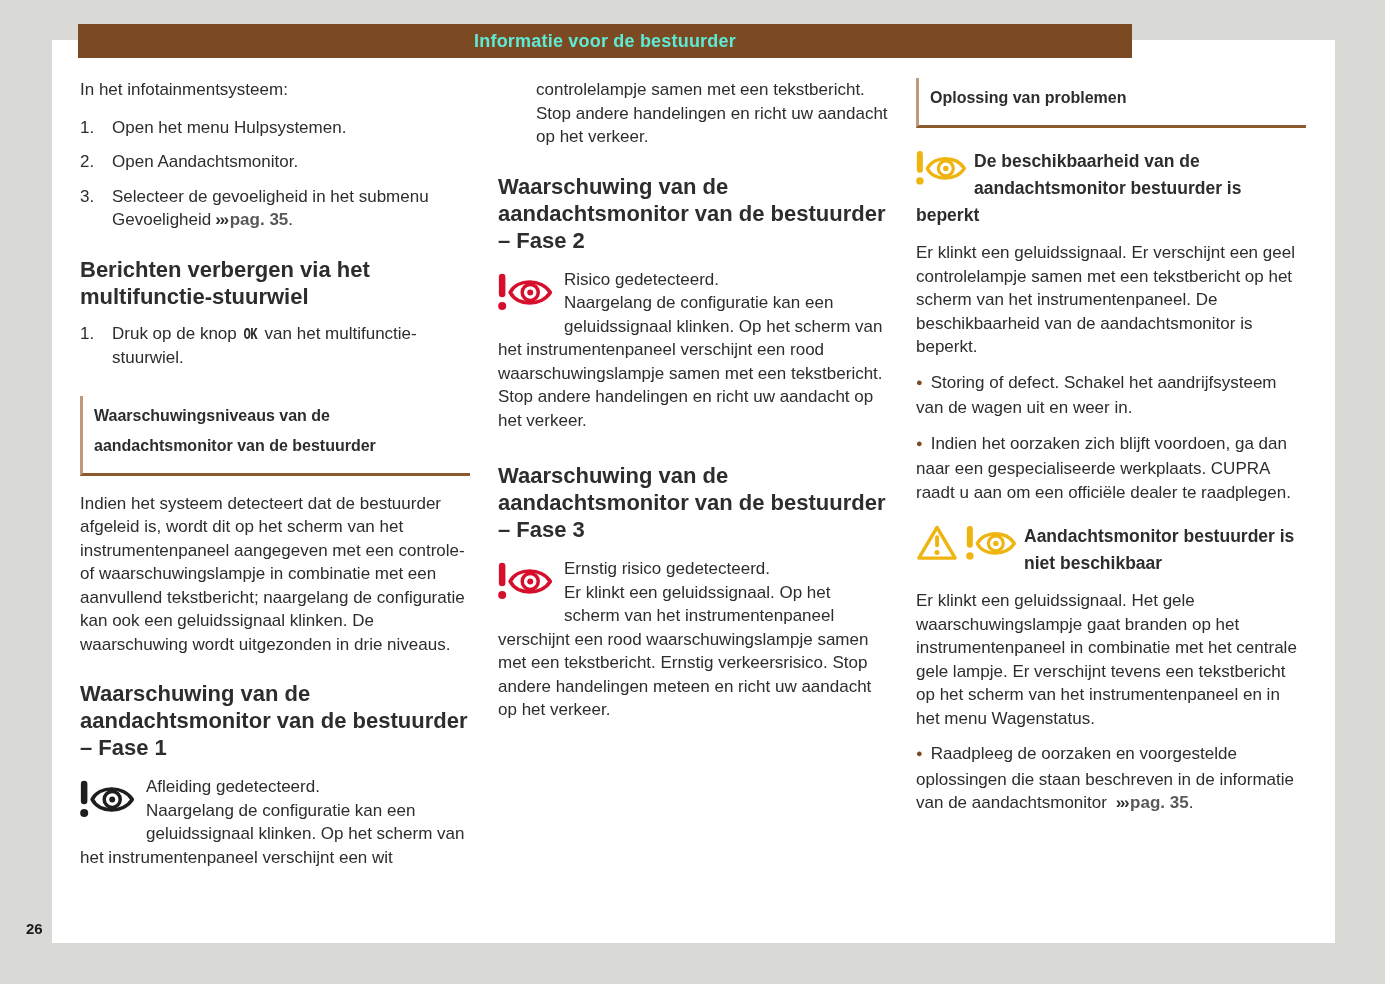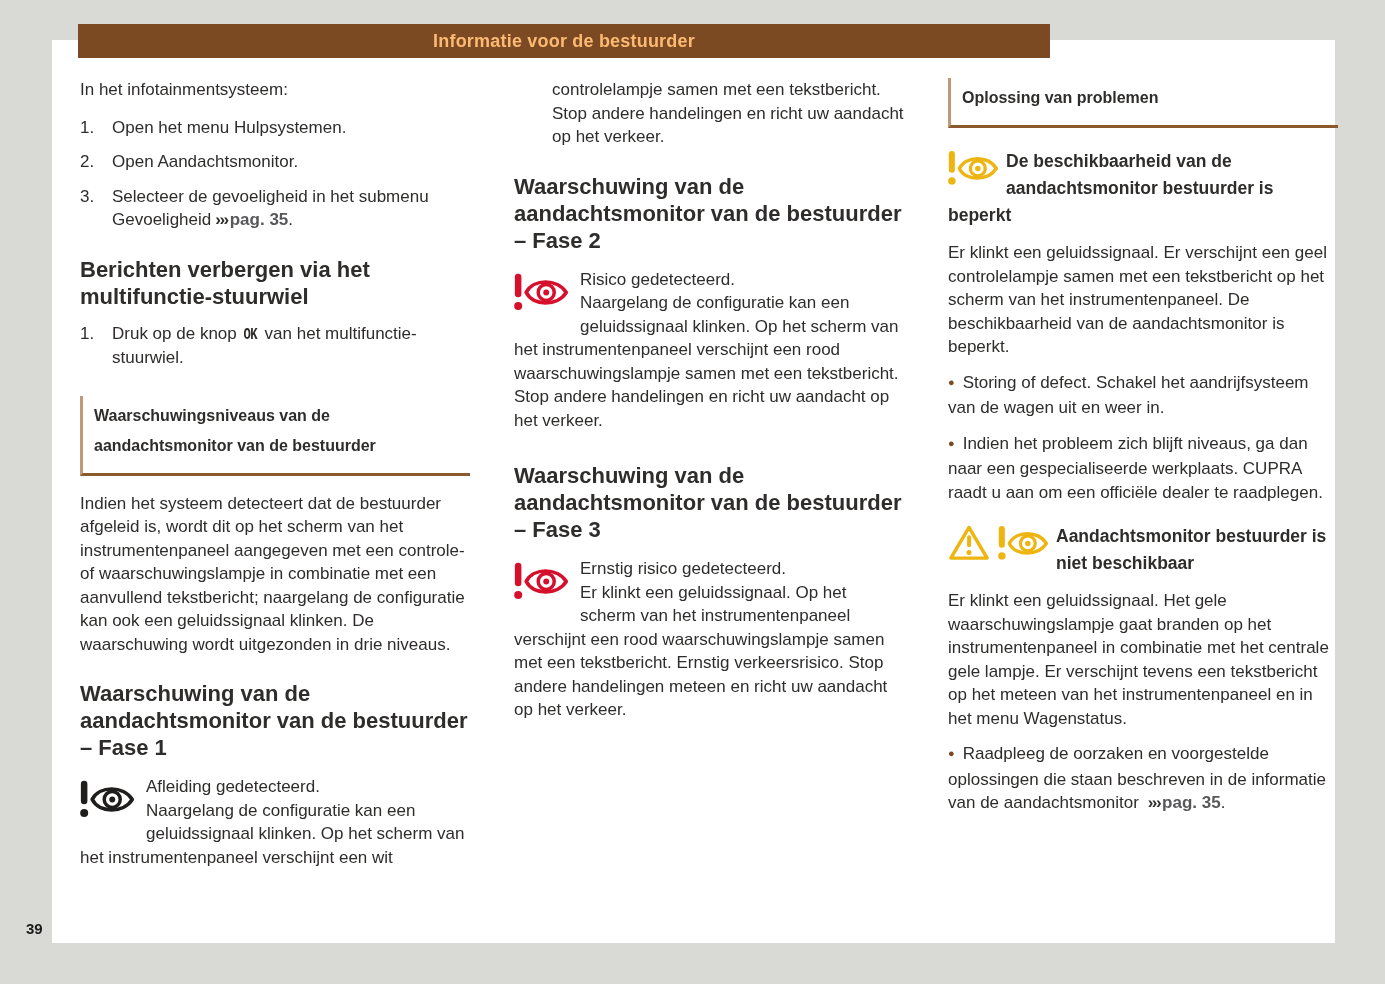--- a/index.html
+++ b/index.html
@@ -11,33 +11,33 @@
     position:relative;
     overflow:hidden;
   }
   .page {
     position:absolute; left:52px; top:40px;
     width:1283px; height:903px;
     background:#ffffff;
   }
   .header-bar {
     position:absolute; left:26px; top:-16px;
-    width:972px; height:34px;
+    width:1054px; height:34px;
     background:#7b4a22;
-    color:#fdba74;
+    color:#5eead4;
     display:flex; align-items:center; justify-content:center;
     font-weight:bold; font-size:18px; letter-spacing:.2px;
   }
   .page-num {
     position:absolute; left:26px; top:920px;
     font-weight:bold; font-size:15px; color:#1a1a1a;
   }
   .cols {
     position:absolute; top:38px; left:28px;
-    display:flex; gap:44px;
+    display:flex; gap:28px;
   }
   .col { width:390px; font-size:17px; line-height:23.5px; }
 
   .intro { margin-bottom:14px; }
 
   .num-item { display:flex; margin-bottom:11px; }
   .num-item .num { width:32px; flex:0 0 32px; }
   .num-item .txt { flex:1; }
 
   b, .bold { font-weight:normal; }
@@ -81,21 +81,21 @@
 
   .black-ic { color:#1f1e1d; }
   .red-ic { color:#d50f2c; }
   .yellow-ic { color:#eeb410; }
 
   .clearfix::after { content:""; display:block; clear:both; }
 </style>
 </head>
 <body>
 
-<div class="page-num">39</div>
+<div class="page-num">26</div>
 
 <div class="page">
 
   <div class="header-bar">
     <span>Informatie voor de bestuurder</span>
   </div>
 
   <div class="cols">
 
     <div class="col">
@@ -190,21 +190,21 @@
             <circle cx="37" cy="23.5" r="9.2" stroke="currentColor" stroke-width="4"></circle>
             <circle cx="37" cy="23.5" r="3.4" fill="currentColor"></circle>
           </svg>
         </span>
         <span>De beschikbaarheid van de aandachtsmonitor bestuurder is beperkt</span>
       </div>
 
       <p class="para">Er klinkt een geluidssignaal. Er verschijnt een geel controlelampje samen met een tekstbericht op het scherm van het instrumentenpaneel. De beschikbaarheid van de aandachtsmonitor is beperkt.</p>
 
       <p class="bullet">Storing of defect. Schakel het aandrijfsysteem van de wagen uit en weer in.</p>
-      <p class="bullet">Indien het probleem zich blijft niveaus, ga dan naar een gespecialiseerde werkplaats. CUPRA raadt u aan om een officiële dealer te raadplegen.</p>
+      <p class="bullet">Indien het oorzaken zich blijft voordoen, ga dan naar een gespecialiseerde werkplaats. CUPRA raadt u aan om een officiële dealer te raadplegen.</p>
 
       <div class="iconrow-head clearfix" style="margin-top:19px;">
         <span class="licon yellow-ic">
           <svg width="42" height="38" viewBox="0 0 48 44" fill="none">
             <path d="M24 4 L45 39.5 L3 39.5 Z" stroke="currentColor" stroke-width="4" stroke-linejoin="round"></path>
             <rect x="21.8" y="13" width="4.6" height="14" rx="2.3" fill="currentColor"></rect>
             <circle cx="24" cy="33" r="2.9" fill="currentColor"></circle>
           </svg>
         </span>
         <span class="licon yellow-ic">
@@ -212,19 +212,19 @@
             <rect x="1" y="2" width="7.5" height="27" rx="3.7" fill="currentColor"></rect>
             <circle cx="4.8" cy="39" r="4.6" fill="currentColor"></circle>
             <path d="M14 23.5 C 22 7.5, 50 7.5, 60 23.5 C 50 39.5, 22 39.5, 14 23.5 Z" stroke="currentColor" stroke-width="4.2" stroke-linejoin="round"></path>
             <circle cx="37" cy="23.5" r="9.2" stroke="currentColor" stroke-width="4"></circle>
             <circle cx="37" cy="23.5" r="3.4" fill="currentColor"></circle>
           </svg>
         </span>
         <span>Aandachtsmonitor bestuurder is niet beschikbaar</span>
       </div>
 
-      <p class="para"><span>Er klinkt een geluidssignaal. Het gele waarschuwingslampje gaat branden op het instrumentenpaneel in combinatie met het centrale gele lampje. Er verschijnt tevens een tekstbericht op het meteen van het instrumentenpaneel en in het menu </span><b>Wagenstatus</b><span>.</span></p>
+      <p class="para"><span>Er klinkt een geluidssignaal. Het gele waarschuwingslampje gaat branden op het instrumentenpaneel in combinatie met het centrale gele lampje. Er verschijnt tevens een tekstbericht op het scherm van het instrumentenpaneel en in het menu </span><b>Wagenstatus</b><span>.</span></p>
 
       <p class="bullet"><span>Raadpleeg de oorzaken en voorgestelde oplossingen die staan beschreven in de informatie van de aandachtsmonitor </span><span class="chev">›››</span><span class="pref">pag. 35</span><span>.</span></p>
     </div>
 
   </div>
 </div>
 
 </body></html>

